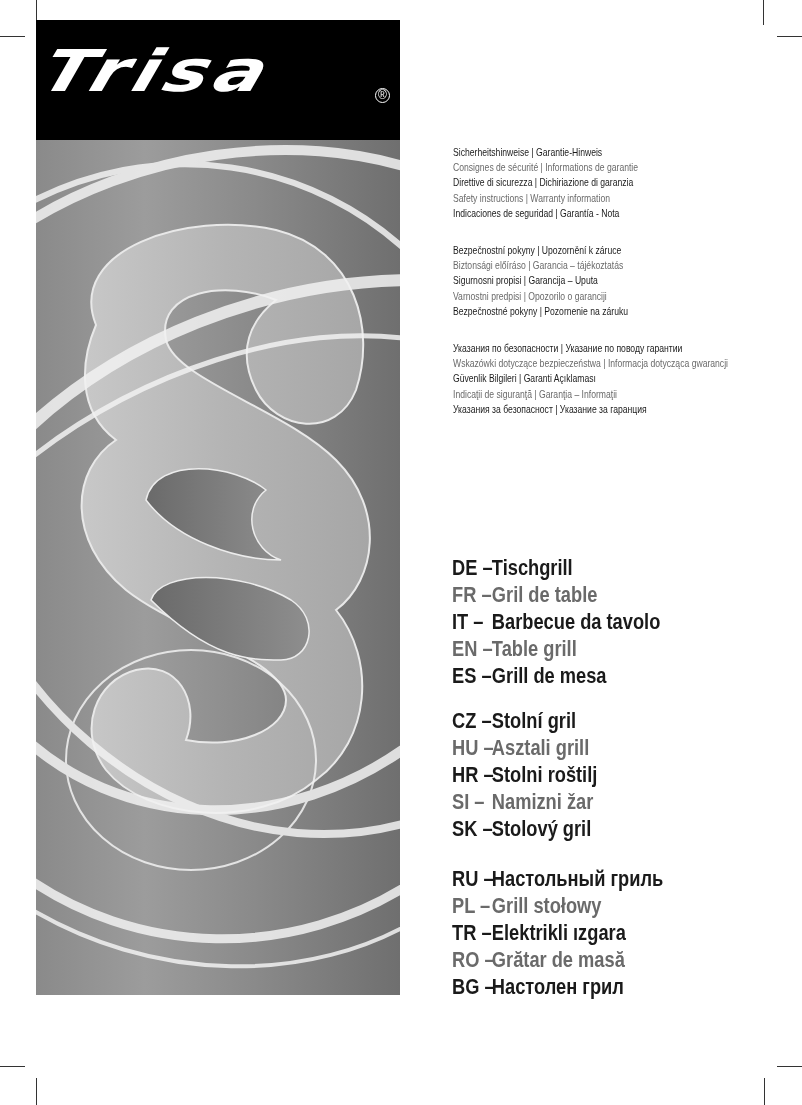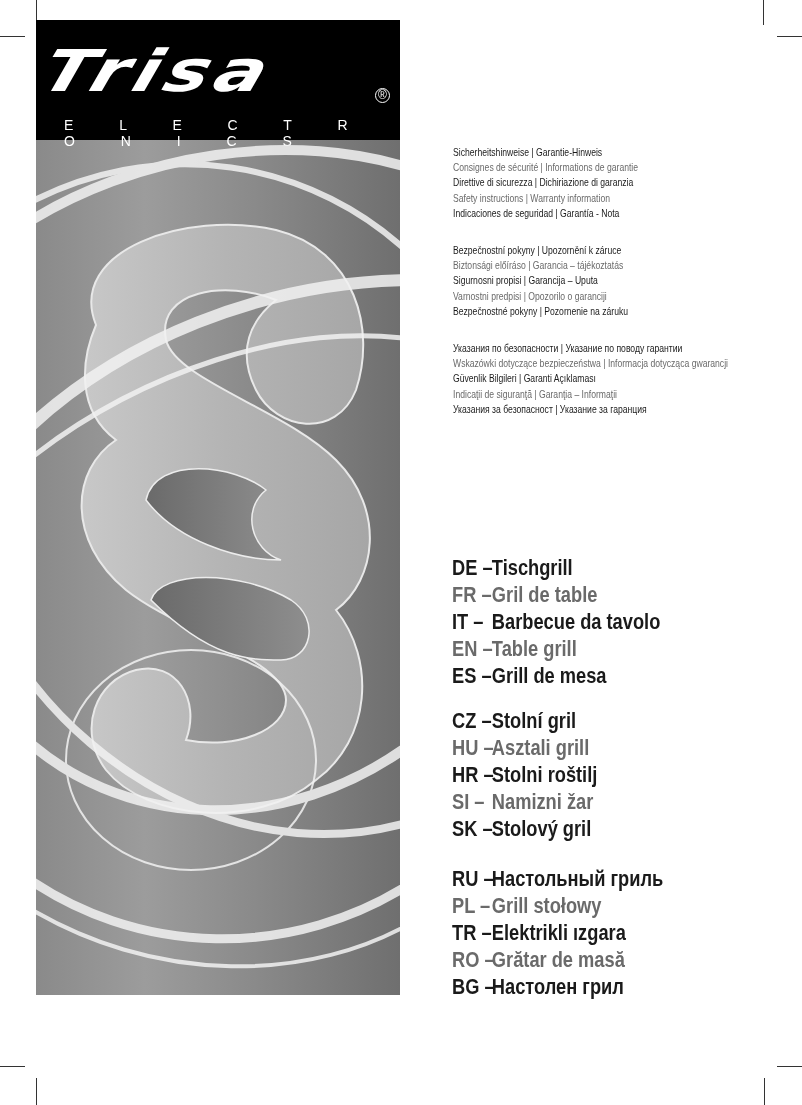--- a/index.html
+++ b/index.html
@@ -36,21 +36,20 @@
 <div class="crop" style="left:763px;top:0;width:1px;height:25px;"></div>
 <div class="crop" style="left:0;top:1066px;width:25px;height:1px;"></div>
 <div class="crop" style="left:36px;top:1078px;width:1px;height:27px;"></div>
 <div class="crop" style="left:777px;top:1066px;width:25px;height:1px;"></div>
 <div class="crop" style="left:764px;top:1078px;width:1px;height:27px;"></div>
 
 <div class="panel">
   <div class="header">
     <div class="logo">Trisa</div>
     <div class="reg">®</div>
-    <div class="electronics">E L E C T R O N I C S</div>
   </div>
   <svg class="art" viewBox="0 0 364 855" xmlns="http://www.w3.org/2000/svg">
     <defs>
       <linearGradient id="g1" x1="0" y1="0" x2="1" y2="0">
         <stop offset="0" stop-color="#c8c8c8"></stop>
         <stop offset="0.5" stop-color="#b4b4b4"></stop>
         <stop offset="1" stop-color="#a6a6a6"></stop>
       </linearGradient>
       <linearGradient id="hole" x1="0" y1="0" x2="1" y2="0">
         <stop offset="0" stop-color="#6a6a6a"></stop>

